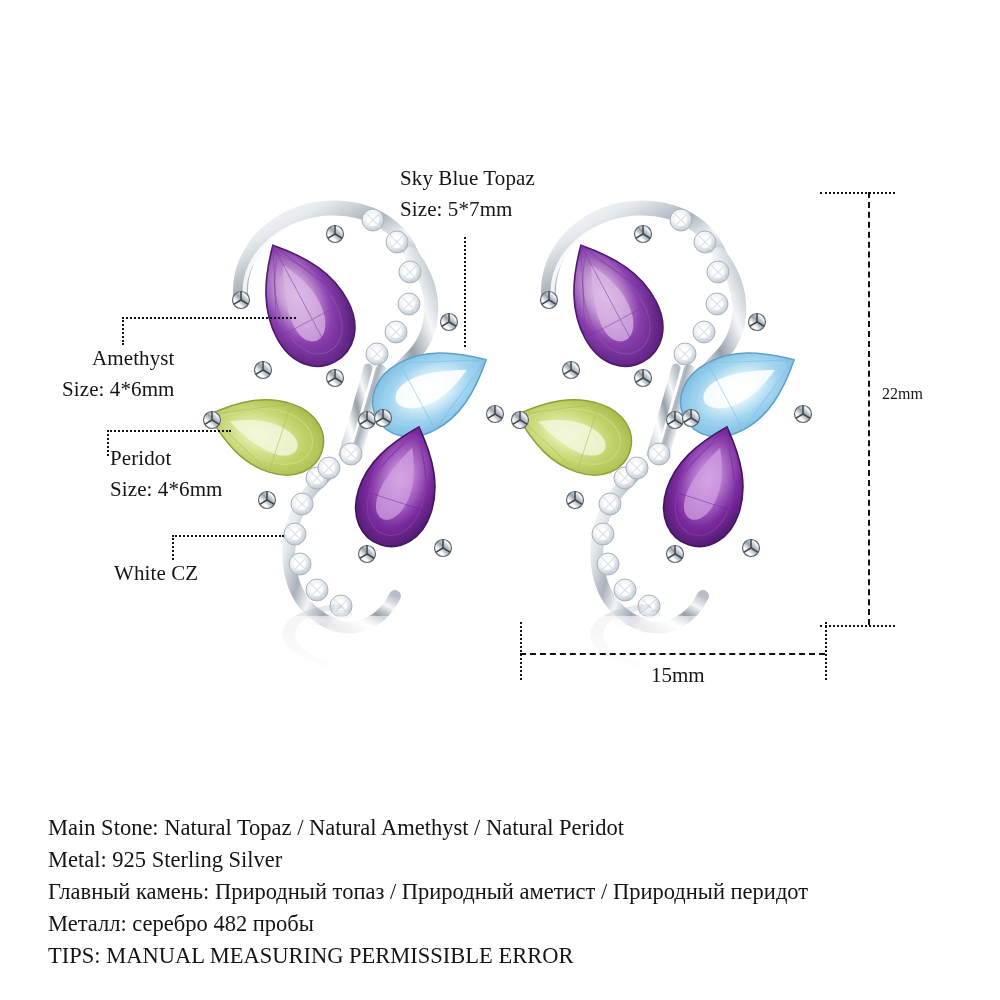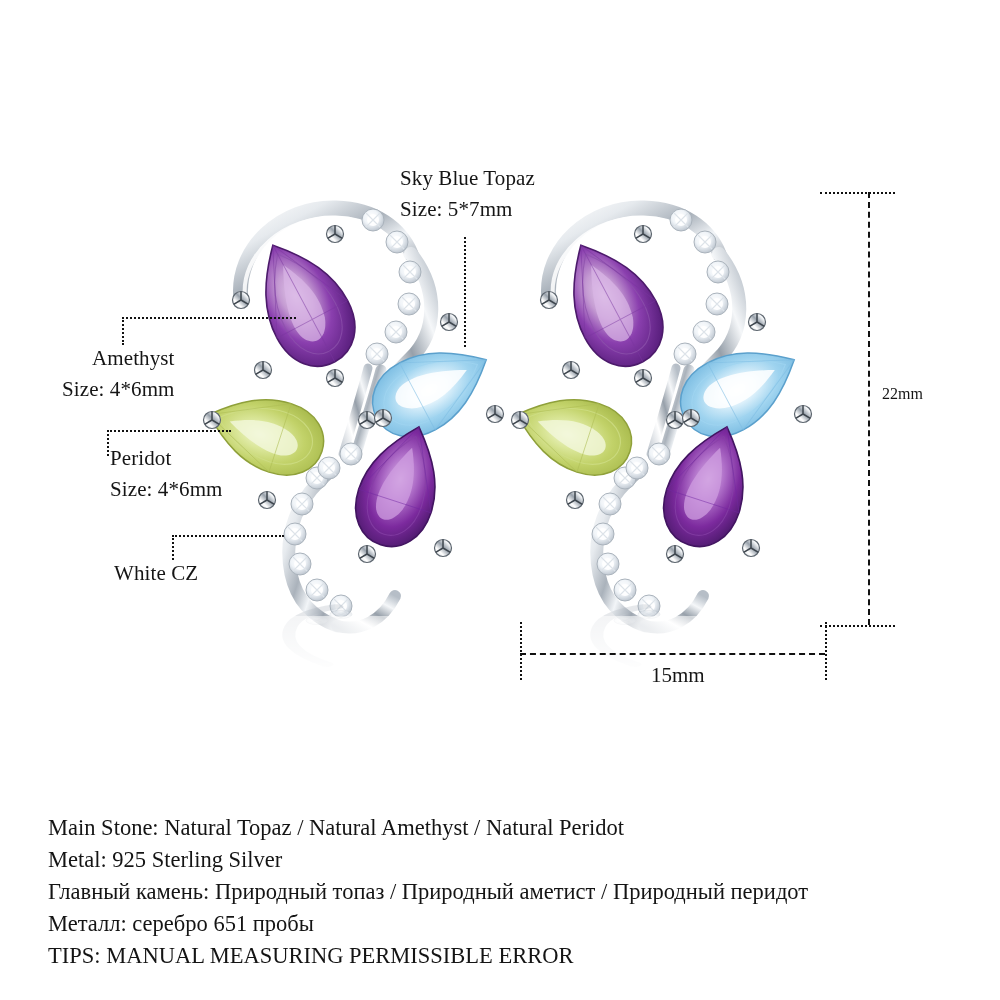--- a/index.html
+++ b/index.html
@@ -421,17 +421,17 @@
     <div class="dim-tick-v dim15-l"></div>
     <div class="dim-tick-v dim15-r"></div>
     <div class="dim15-label">15mm</div>
 
   </div>
 
   <div class="desc">
     <div class="desc-line">Main Stone: Natural Topaz / Natural Amethyst / Natural Peridot</div>
     <div class="desc-line">Metal: 925 Sterling Silver</div>
     <div class="desc-line">Главный камень: Природный топаз / Природный аметист / Природный перидот</div>
-    <div class="desc-line">Металл: серебро 651 пробы</div>
+    <div class="desc-line">Металл: серебро 482 пробы</div>
     <div class="desc-line">TIPS: MANUAL MEASURING PERMISSIBLE ERROR</div>
   </div>
 
 </div>
 
 </body></html>

